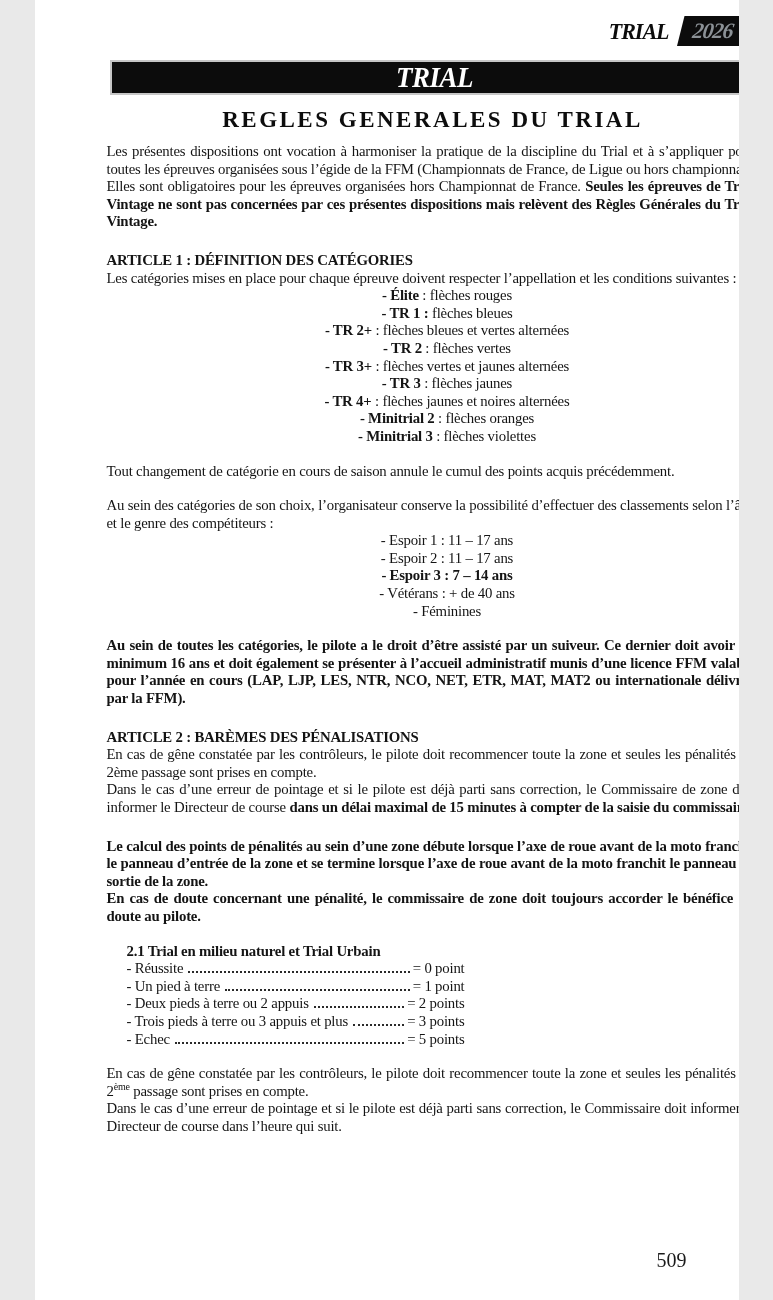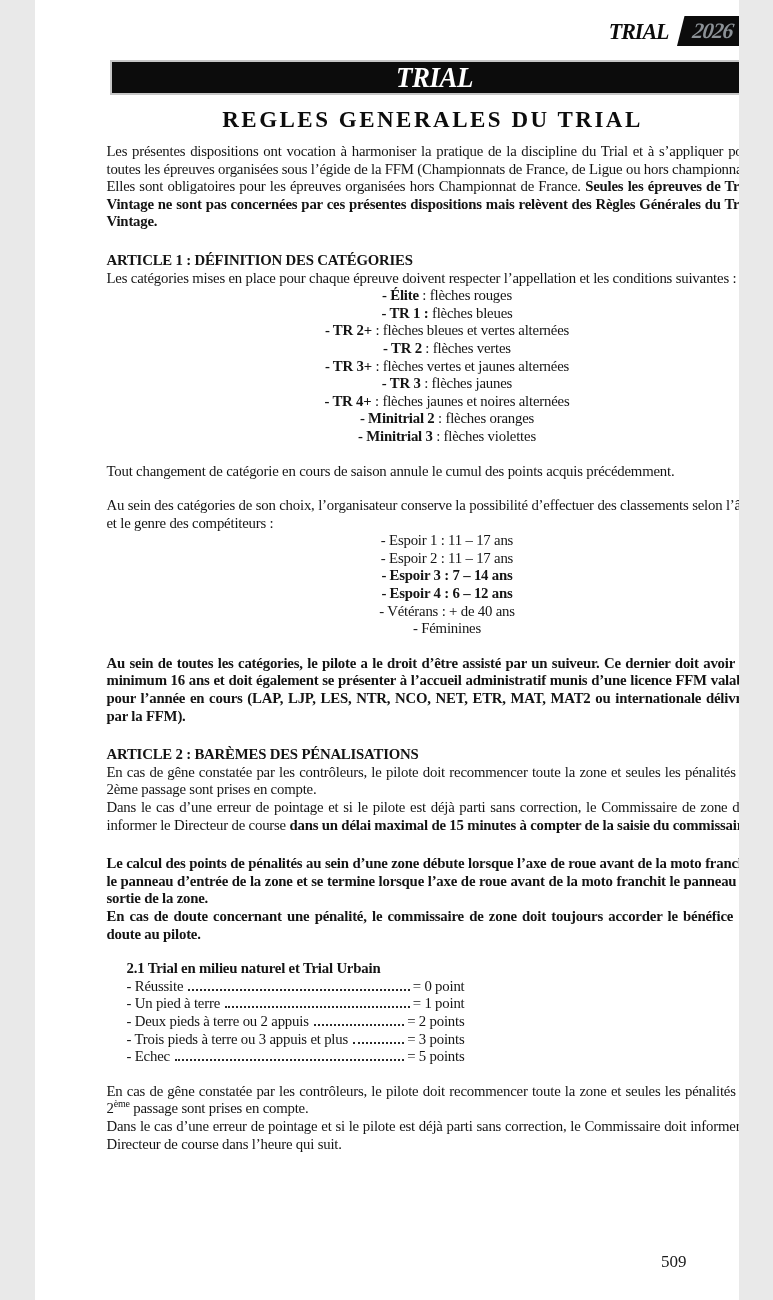--- a/index.html
+++ b/index.html
@@ -54,21 +54,21 @@
   
   .sub21 { margin-left:20px; margin-top:17px; text-align:left; }
   .pen-list { width:338px; }
   .pen-row { display:flex; align-items:baseline; white-space:nowrap; }
   .pen-leader {
     flex:1; border-bottom:2px dotted #2a2a2a; margin:0 3px 3px 5px; min-width:12px;
   }
   .pen-value { }
   sup.ord { font-size:10px; vertical-align:super; line-height:0;margin-top:12px; }
   .page-number {
-    position:absolute; right:52px; bottom:28px; font-size:17px; color:#1a1a1a;
+    position:absolute; right:52px; bottom:28px; font-size:20px; color:#1a1a1a;
   }
 </style>
 </head>
 <body>
 
 <div class="sheet">
 
   <div class="logo-row">
     <span class="logo-brand">TRIAL</span>
     <span class="logo-box">
@@ -102,21 +102,20 @@
       </div>
 
     <p class="mt-md">Tout changement de catégorie en cours de saison annule le cumul des points acquis précédemment.</p>
 
     <p class="mt-md">Au sein des catégories de son choix, l’organisateur conserve la possibilité d’effectuer des classements selon l’âge et le genre des compétiteurs :</p>
 
     <div class="indent-list">
         <div class="row">- Espoir 1 : 11 – 17 ans</div>
         <div class="row">- Espoir 2 : 11 – 17 ans</div>
         <div class="row b">- Espoir 3 : 7 – 14 ans</div>
-        <div class="row b">- Espoir 4 : 6 – 12 ans</div>
         <div class="row">- Vétérans : + de 40 ans</div>
         <div class="row">- Féminines</div>
       </div>
 
     <p class="b mt-md">Au sein de toutes les catégories, le pilote a le droit d’être assisté par un suiveur. Ce dernier doit avoir au minimum 16 ans et doit également se présenter à l’accueil administratif munis d’une licence FFM valable pour l’année en cours (LAP, LJP, LES, NTR, NCO, NET, ETR, MAT, MAT2 ou internationale délivrée par la FFM).</p>
 
     <p class="heading mt-lg">ARTICLE 2 : BARÈMES DES PÉNALISATIONS</p>
     <p>En cas de gêne constatée par les contrôleurs, le pilote doit recommencer toute la zone et seules les pénalités du 2ème passage sont prises en compte.</p>
     <p><span>Dans le cas d’une erreur de pointage et si le pilote est déjà parti sans correction, le Commissaire de zone doit informer le Directeur de course </span><span class="b">dans un délai maximal de 15 minutes à compter de la saisie du commissaire.</span></p>
     <p class="b mt-lg">Le calcul des points de pénalités au sein d’une zone débute lorsque l’axe de roue avant de la moto franchit le panneau d’entrée de la zone et se termine lorsque l’axe de roue avant de la moto franchit le panneau de sortie de la zone.</p>

